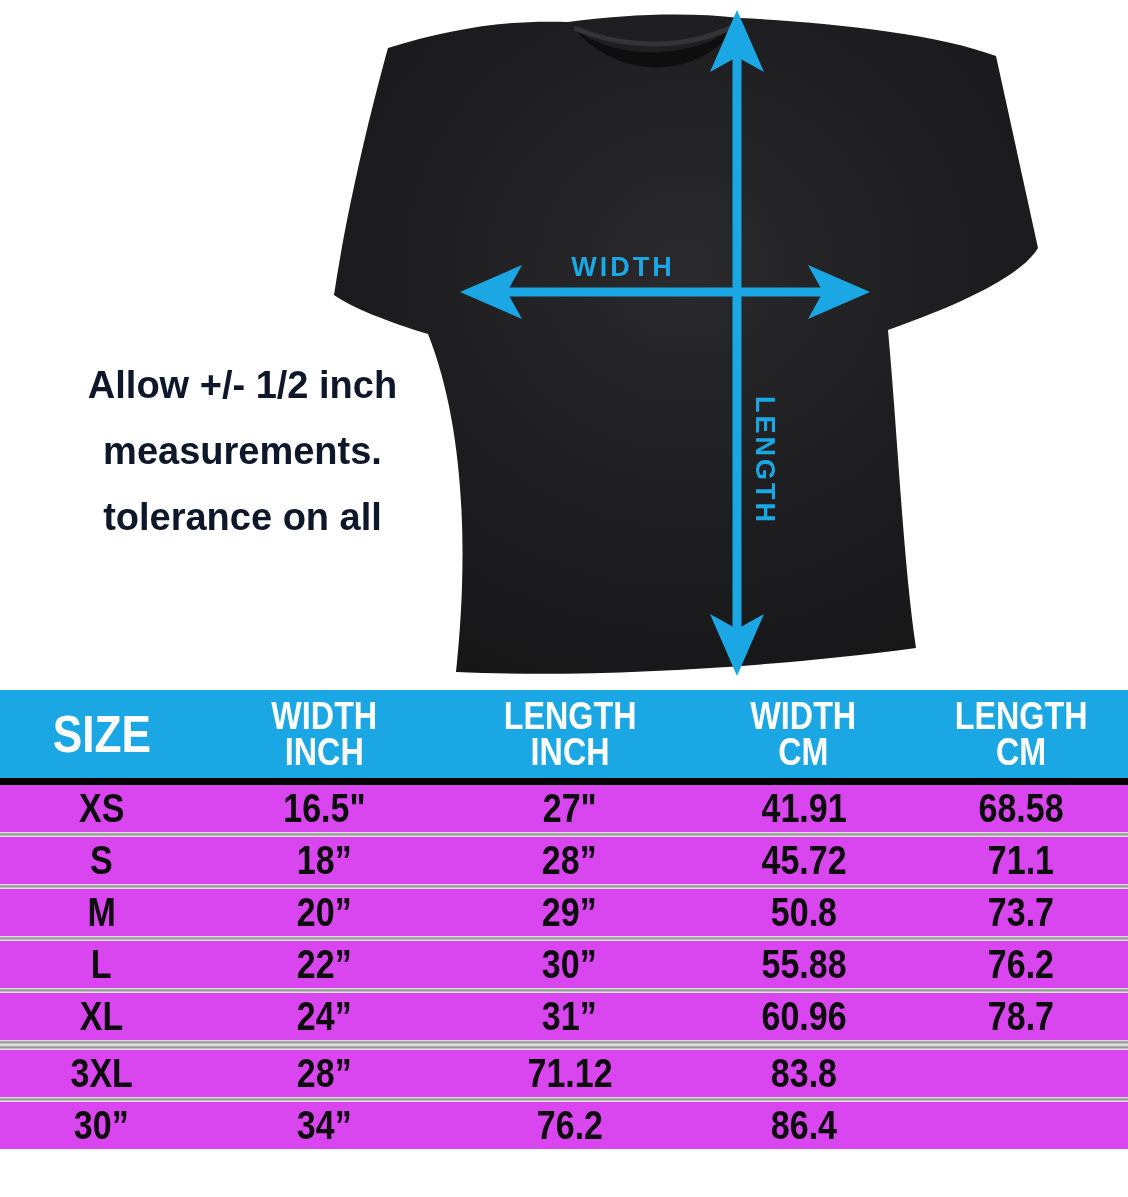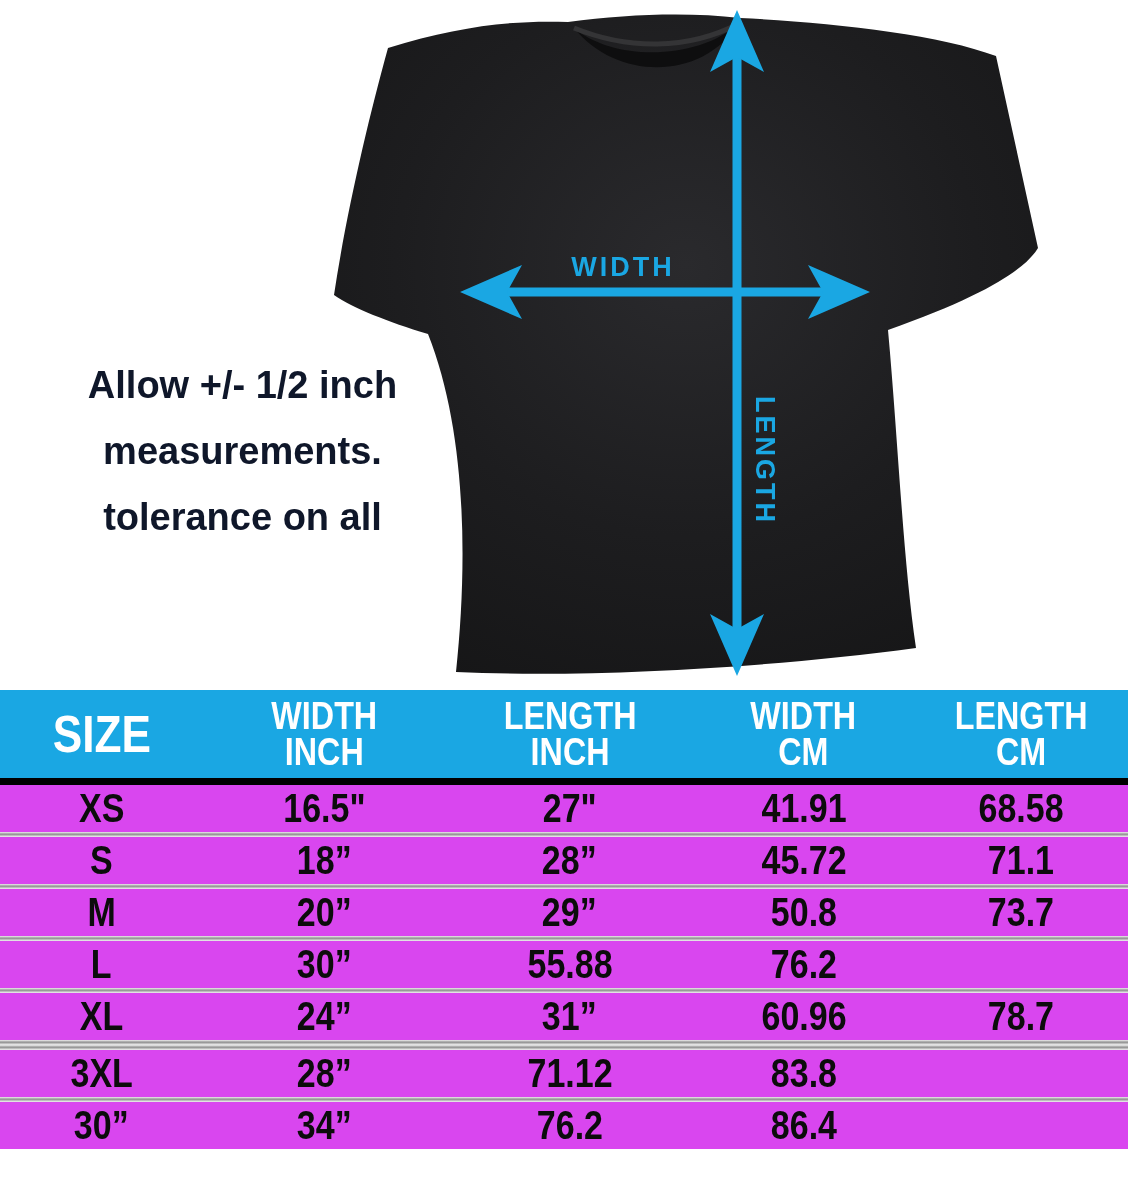--- a/index.html
+++ b/index.html
@@ -147,20 +147,21 @@
       <div class="trow">
         <div class="tcell"><span class="cond">M</span></div>
         <div class="tcell"><span class="cond">20”</span></div>
         <div class="tcell"><span class="cond">29”</span></div>
         <div class="tcell"><span class="cond">50.8</span></div>
         <div class="tcell"><span class="cond">73.7</span></div>
       </div>
       <div class="row-divider"></div>
       <div class="trow">
         <div class="tcell"><span class="cond">L</span></div>
+        <div class="tcell"><span class="cond">22”</span></div>
         <div class="tcell"><span class="cond">30”</span></div>
         <div class="tcell"><span class="cond">55.88</span></div>
         <div class="tcell"><span class="cond">76.2</span></div>
       </div>
       <div class="row-divider"></div>
       <div class="trow">
         <div class="tcell"><span class="cond">XL</span></div>
         <div class="tcell"><span class="cond">24”</span></div>
         <div class="tcell"><span class="cond">31”</span></div>
         <div class="tcell"><span class="cond">60.96</span></div>

